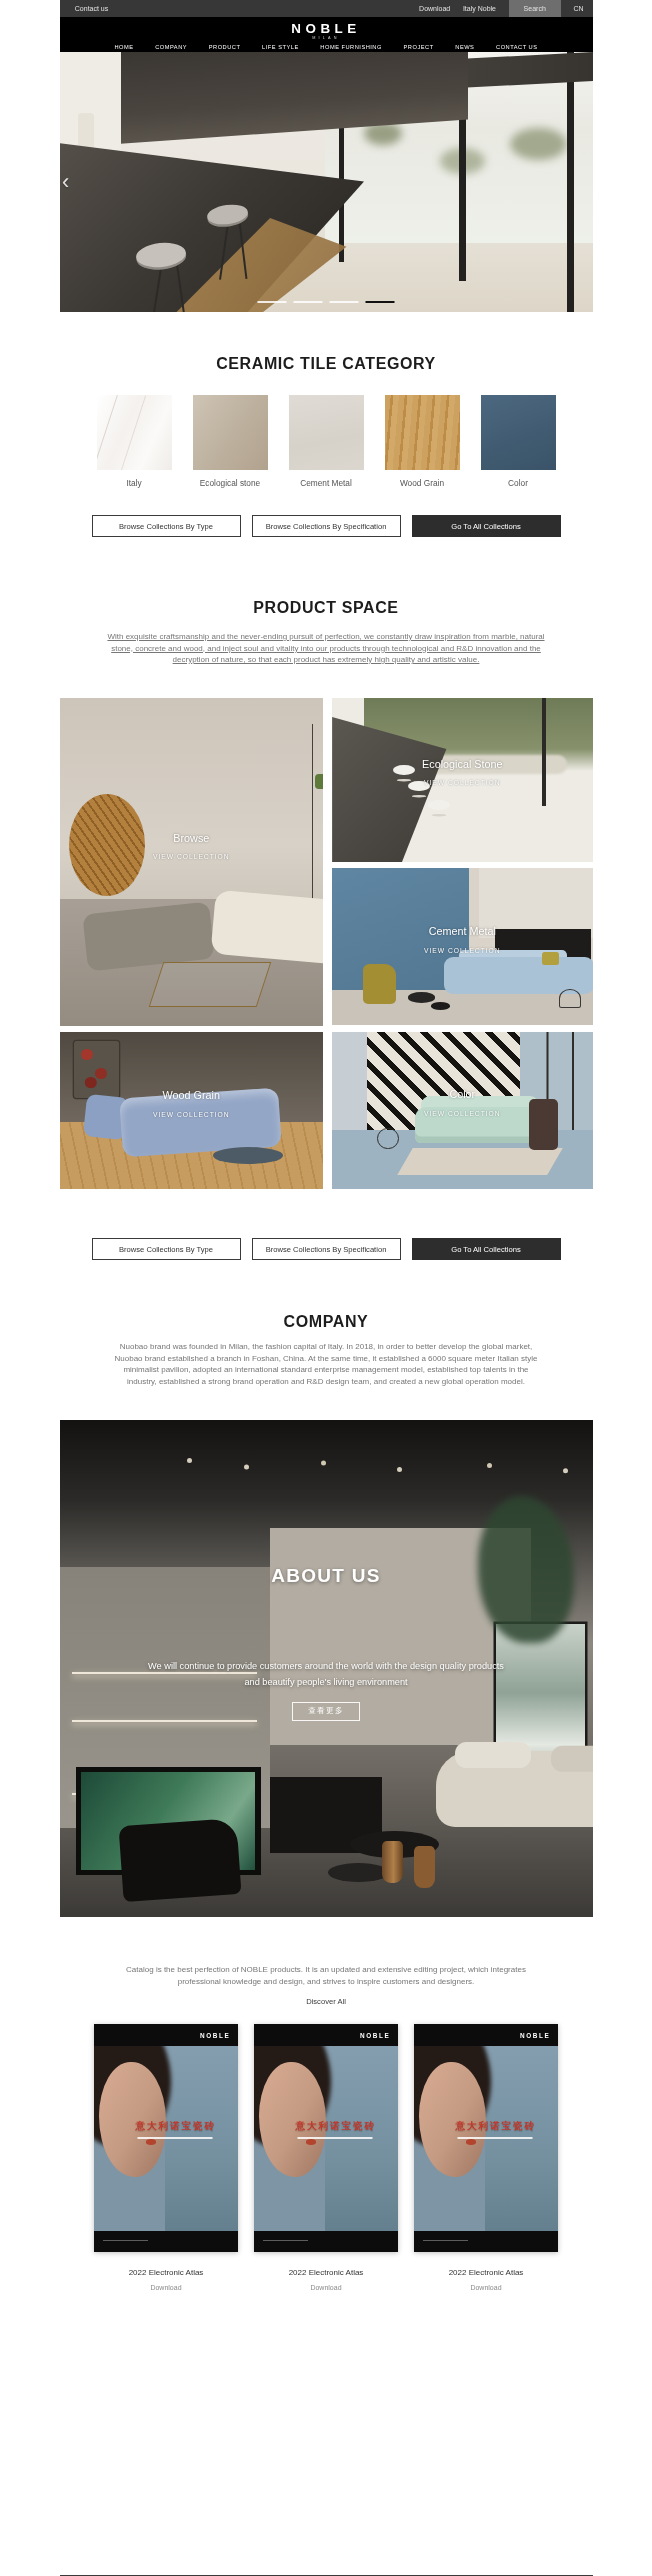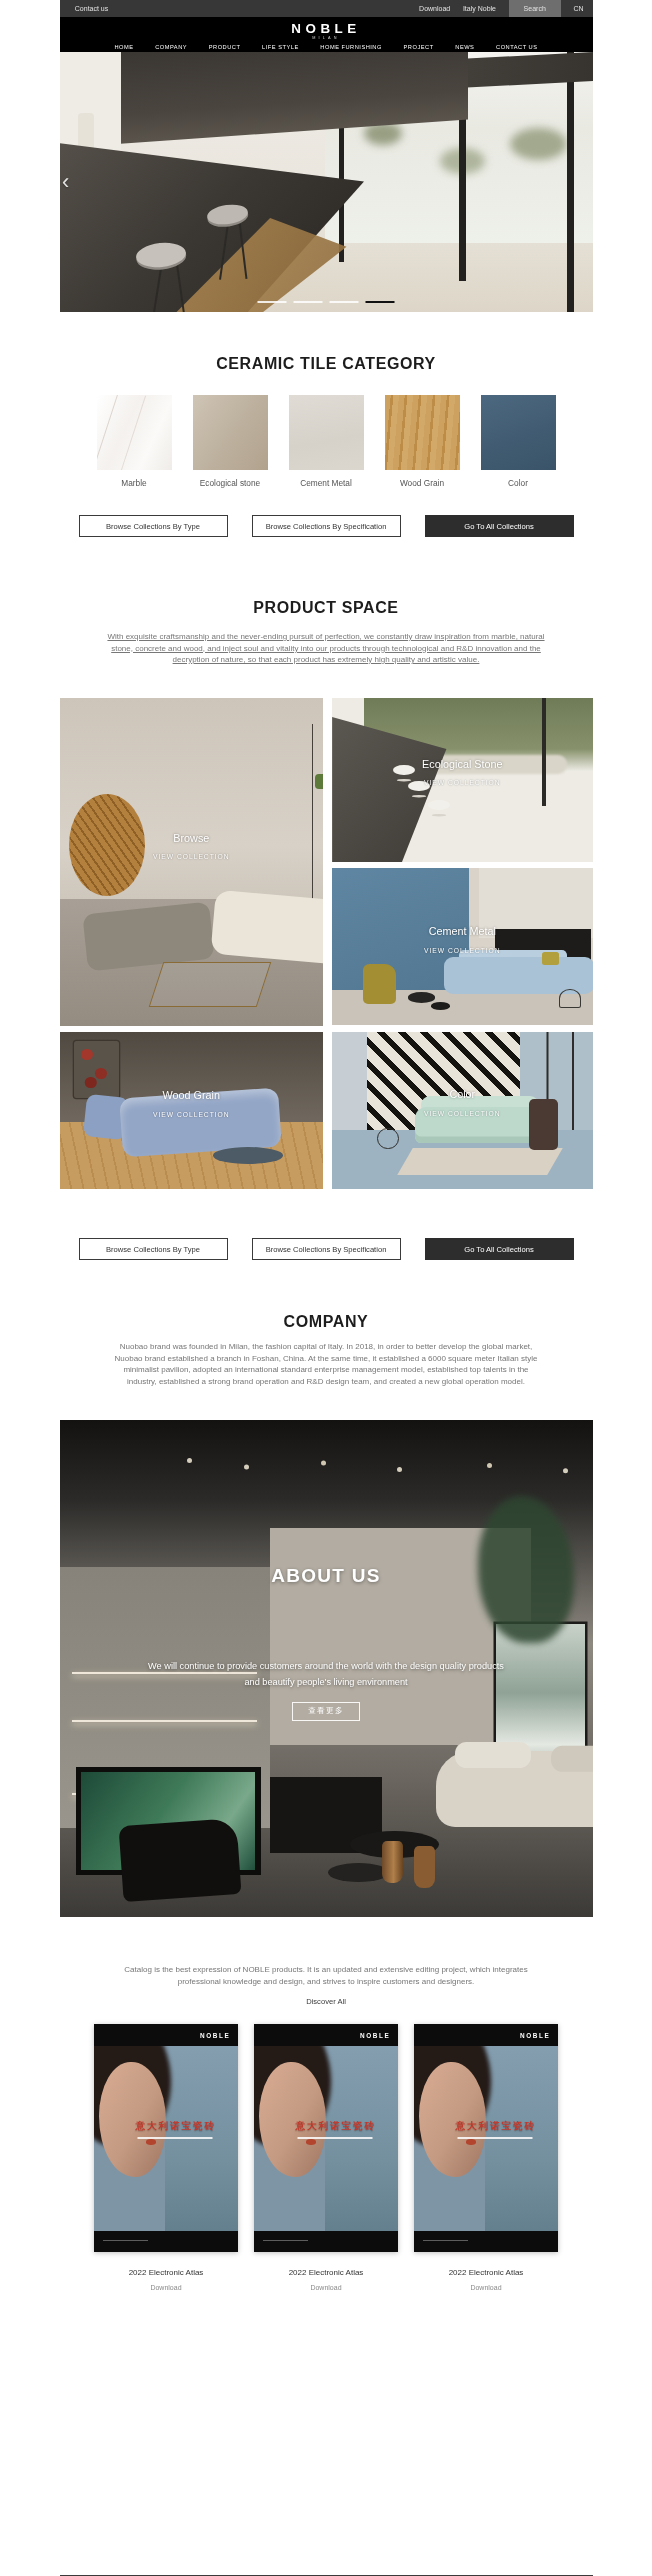--- a/index.html
+++ b/index.html
@@ -46,21 +46,21 @@
   .hero .wallL { position:absolute; left:0; top:0; width:61px; height:153px; background:#efece6; }
   .hero .vase { position:absolute; left:18px; top:61px; width:16.6px; height:38px; background:#e7e2d8; border-radius:3.8px 3.8px 1.9px 1.9px; }
   .hero-arrow { position:absolute; left:2.5px; top:50%; transform:translateY(-50%); color:rgba(255,255,255,.85); font-size:21.7px; line-height:1; cursor:pointer; text-shadow:0 0.6px 1.9px rgba(0,0,0,.3); }
   .hero-dots { position:absolute; left:50%; transform:translateX(-50%); bottom:9px; display:flex; gap:7px; }
   .hero-dots span { width:29px; height:2.5px; background:rgba(255,255,255,.85); cursor:pointer; }
   .hero-dots span.active { background:#111; }
 
   
   .sec-title { text-align:center; font-size:16px; font-weight:700; letter-spacing:0.6px; color:#1d1d1d; }
   .sec-desc { width:440px; margin:0 auto; text-align:center; color:#777; font-size:8px; line-height:11.5px; }
-  .btn-row { display:flex; justify-content:center; gap:24px; }
+  .btn-row { display:flex; justify-content:center; gap:11px; }
   .btn { width:149px; height:21.7px; display:flex; align-items:center; justify-content:center; font-size:7.6px; cursor:pointer; }
   .btn.outline { border:0.6px solid #3a3a3a; background:#fff; color:#333; }
   .btn.fill { background:#2d2d2d; color:#fff; }
 
   
   .category { height:249px; padding-top:43px; }
   .swatches { display:flex; justify-content:center; gap:21px; margin-top:22px; }
   .swatch { width:75px; cursor:pointer; }
   .swatch-img { width:75px; height:75px; }
   .sw-marble { background:linear-gradient(115deg,#ffffff 0%,#f4f1ee 40%,#fbfaf8 70%,#efece8 100%); position:relative; overflow:hidden; }
@@ -250,21 +250,21 @@
       <span></span>
       <span class="active"></span>
     </div>
   </div>
 
   <div class="category">
     <div class="sec-title">CERAMIC TILE CATEGORY</div>
     <div class="swatches">
       <div class="swatch">
         <div class="swatch-img sw-marble"></div>
-        <div class="swatch-label">Marble</div>
+        <div class="swatch-label">Italy</div>
       </div>
       <div class="swatch">
         <div class="swatch-img sw-eco"></div>
         <div class="swatch-label">Ecological stone</div>
       </div>
       <div class="swatch">
         <div class="swatch-img sw-cement"></div>
         <div class="swatch-label">Cement Metal</div>
       </div>
       <div class="swatch">
@@ -401,21 +401,21 @@
     <div class="d blkchair"></div>
     <div class="about-overlay">
       <div class="about-title">ABOUT US</div>
       <div class="about-line first">We will continue to provide customers around the world with the design quality products</div>
       <div class="about-line">and beautify people's living environment</div>
       <div class="about-more">查看更多</div>
     </div>
   </div>
 
   <div class="catalogue">
-    <p class="sec-desc">Catalog is the best expression of NOBLE products. It is an updated and extensive editing project, which integrates professional knowledge and design, and strives to inspire customers and designers.</p>
+    <p class="sec-desc">Catalog is the best perfection of NOBLE products. It is an updated and extensive editing project, which integrates professional knowledge and design, and strives to inspire customers and designers.</p>
     <span class="discover">Discover All</span>
     <div class="cat-row">
       <div class="cat-card">
         <div class="cat-cover">
           <div class="cover-shade"></div>
           <div class="cover-hair"></div>
           <div class="cover-face"></div>
           <div class="cover-lip"></div>
           <div class="cover-top">
               <span class="cover-brand">NOBLE</span>

